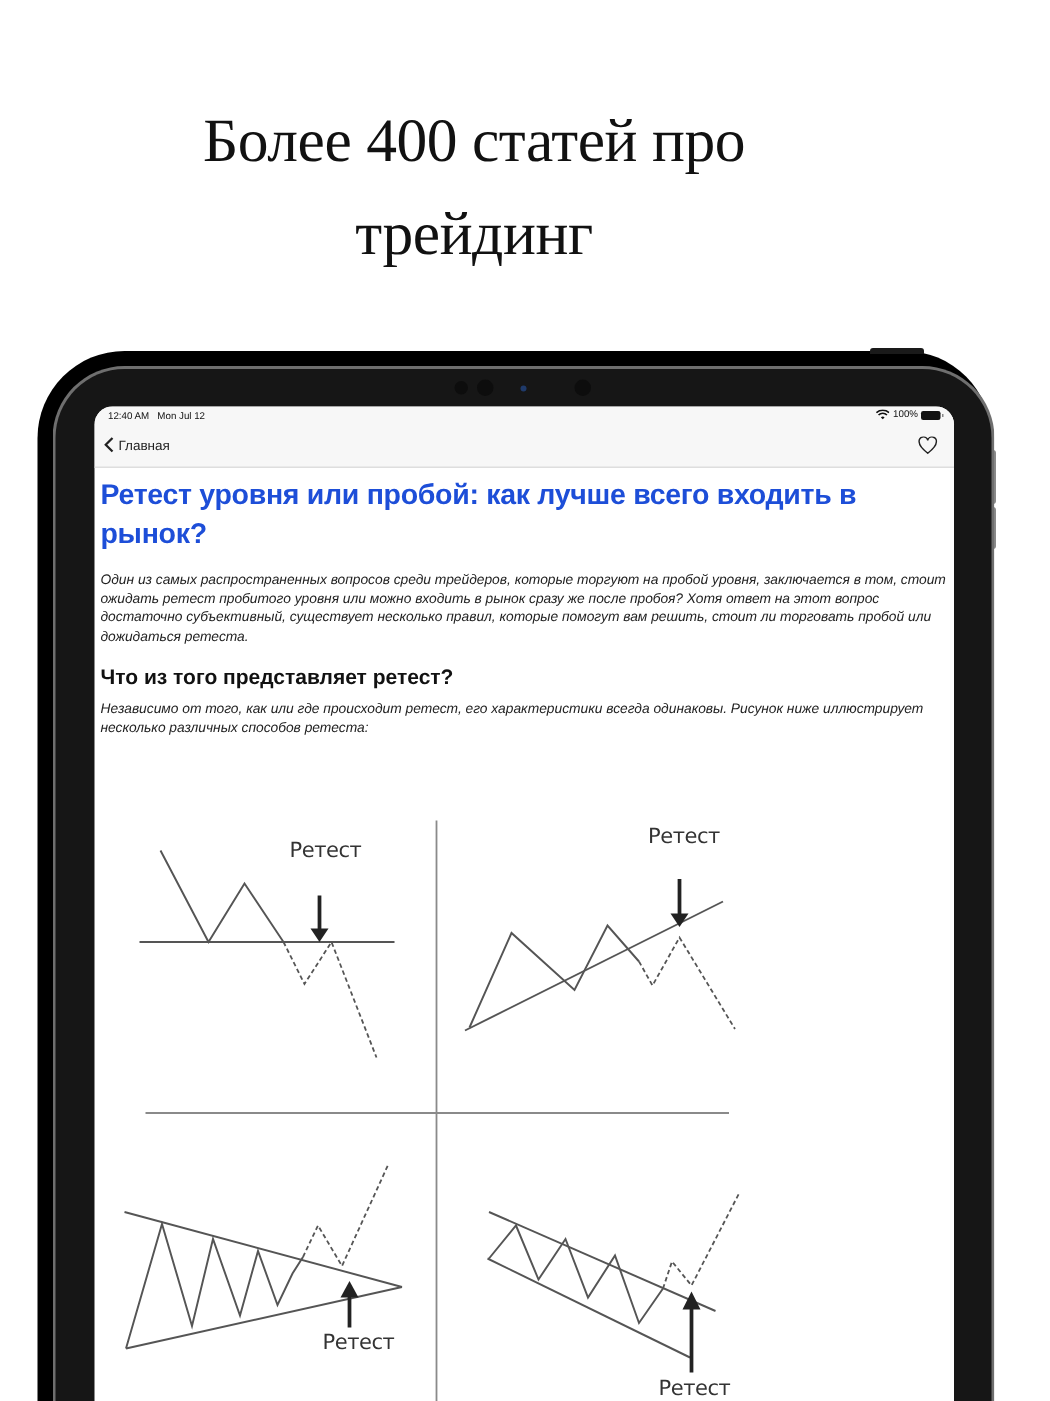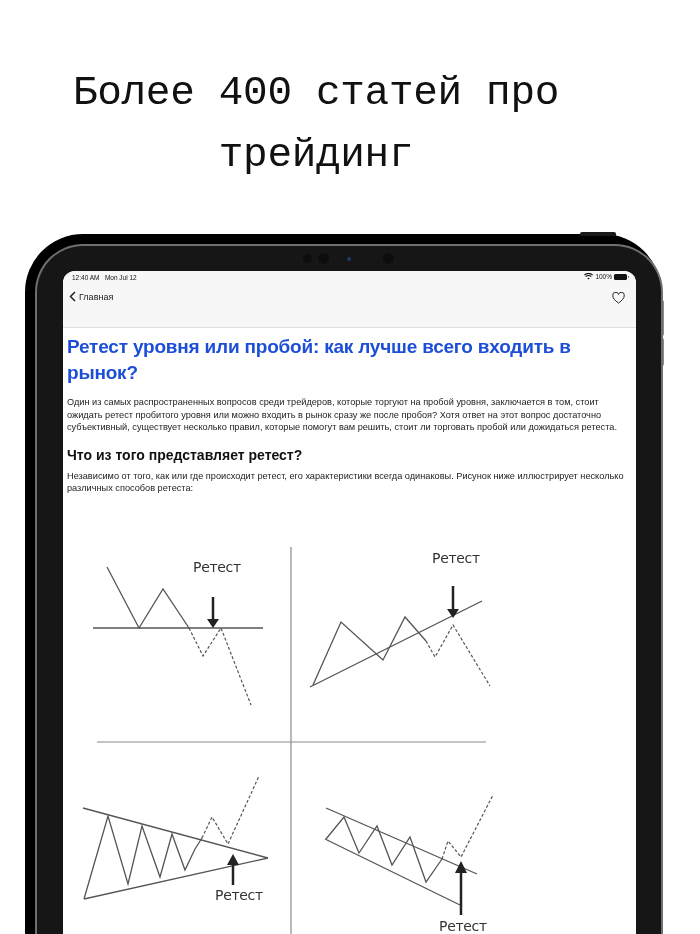--- a/index.html
+++ b/index.html
@@ -1,21 +1,21 @@
 <!DOCTYPE html>
 <html><head>
   <meta charset="utf-8">
   <style>
     * { box-sizing: border-box; margin: 0; padding: 0; }
     html, body { width: 700px; height: 934px; overflow: hidden; background: #ffffff; }
     body { position: relative; font-family: "Liberation Sans", sans-serif; color: #000; }
 
     .promo-title {
       position: absolute; left: 0; top: 62px; width: 632px;
-      text-align: center; font-family: Liberation Mono, monospace;
+      text-align: center; font-family: Liberation Serif, serif;
       font-size: 41px; line-height: 62px; color: #111; letter-spacing: -0.3px;
     }
 
     .device-outer {
       position: absolute; left: 25px; top: 234px; width: 636px; height: 760px;
       background: #000; border-radius: 58px 58px 0 0;
     }
     .device-button-top {
       position: absolute; left: 580px; top: 232px; width: 36px; height: 4px;
       background: #1a1a1a; border-radius: 2px 2px 0 0;
@@ -28,41 +28,41 @@
       background: #161616; border-radius: 48px 48px 0 0;
       border: 2px solid #6f6f6f; border-bottom: none;
     }
     .camera-dot { position: absolute; border-radius: 50%; background: #0d0d0d; }
     .camera-lens { position: absolute; border-radius: 50%; background: #1f3a6a; }
 
     .screen {
       position: absolute; left: 63px; top: 271px; width: 573px; height: 700px;
       background: #ffffff; border-radius: 12px 12px 0 0; overflow: hidden;
     }
-    .topbar { background: #f7f7f7; height: 57px; border-bottom: 1px solid #dedede; position: relative; }
+    .topbar { background: #f7f7f7; height: 41px; border-bottom: 1px solid #dedede; position: relative; }
     .status-time {
       position: absolute; left: 9px; top: 3px; font-size: 6.5px; color: #111; white-space: nowrap;
     }
     .status-right {
       position: absolute; right: 9px; top: 2px; display: flex; align-items: center; gap: 2px;
       font-size: 6.5px; color: #111;
     }
     .battery { width: 13px; height: 6px; border-radius: 1.5px; background: #111; position: relative; }
     .battery::after { content: ""; position: absolute; right: -2px; top: 2px; width: 1px; height: 2px; background: #888; }
     .nav-back {
       position: absolute; left: 6px; top: 20px; display: flex; align-items: center; gap: 3px;
       font-size: 9px; color: #222; cursor: pointer;
     }
     .nav-heart { position: absolute; right: 11px; top: 19px; cursor: pointer; }
 
     .article { padding: 6px 4px 0 4px; }
     .article h1 {
       font-size: 19px; line-height: 26px; font-weight: bold; color: #1d4ed8; letter-spacing: -0.2px;
     }
-    .article p { font-size: 9.2px; line-height: 12.5px; color: #222; margin-top: 6px; }
+    .article p { font-size: 9.2px; line-height: 12.5px; color: #222; margin-top: 6px; font-style: italic; }
     .article h2 { font-size: 14px; line-height: 18px; font-weight: bold; margin-top: 12px; color: #111; }
     .article p.first-after-h1 { margin-top: 10px; }
 
     .figure { position: absolute; left: 0; top: 270px; width: 573px; height: 440px; }
     .figure svg { position: absolute; left: 0; top: 0; }
     .fig-label {
       position: absolute; font-size: 14px; color: #333; font-family: "DejaVu Sans", sans-serif; letter-spacing: -0.3px;
     }
   </style>
 </head>

